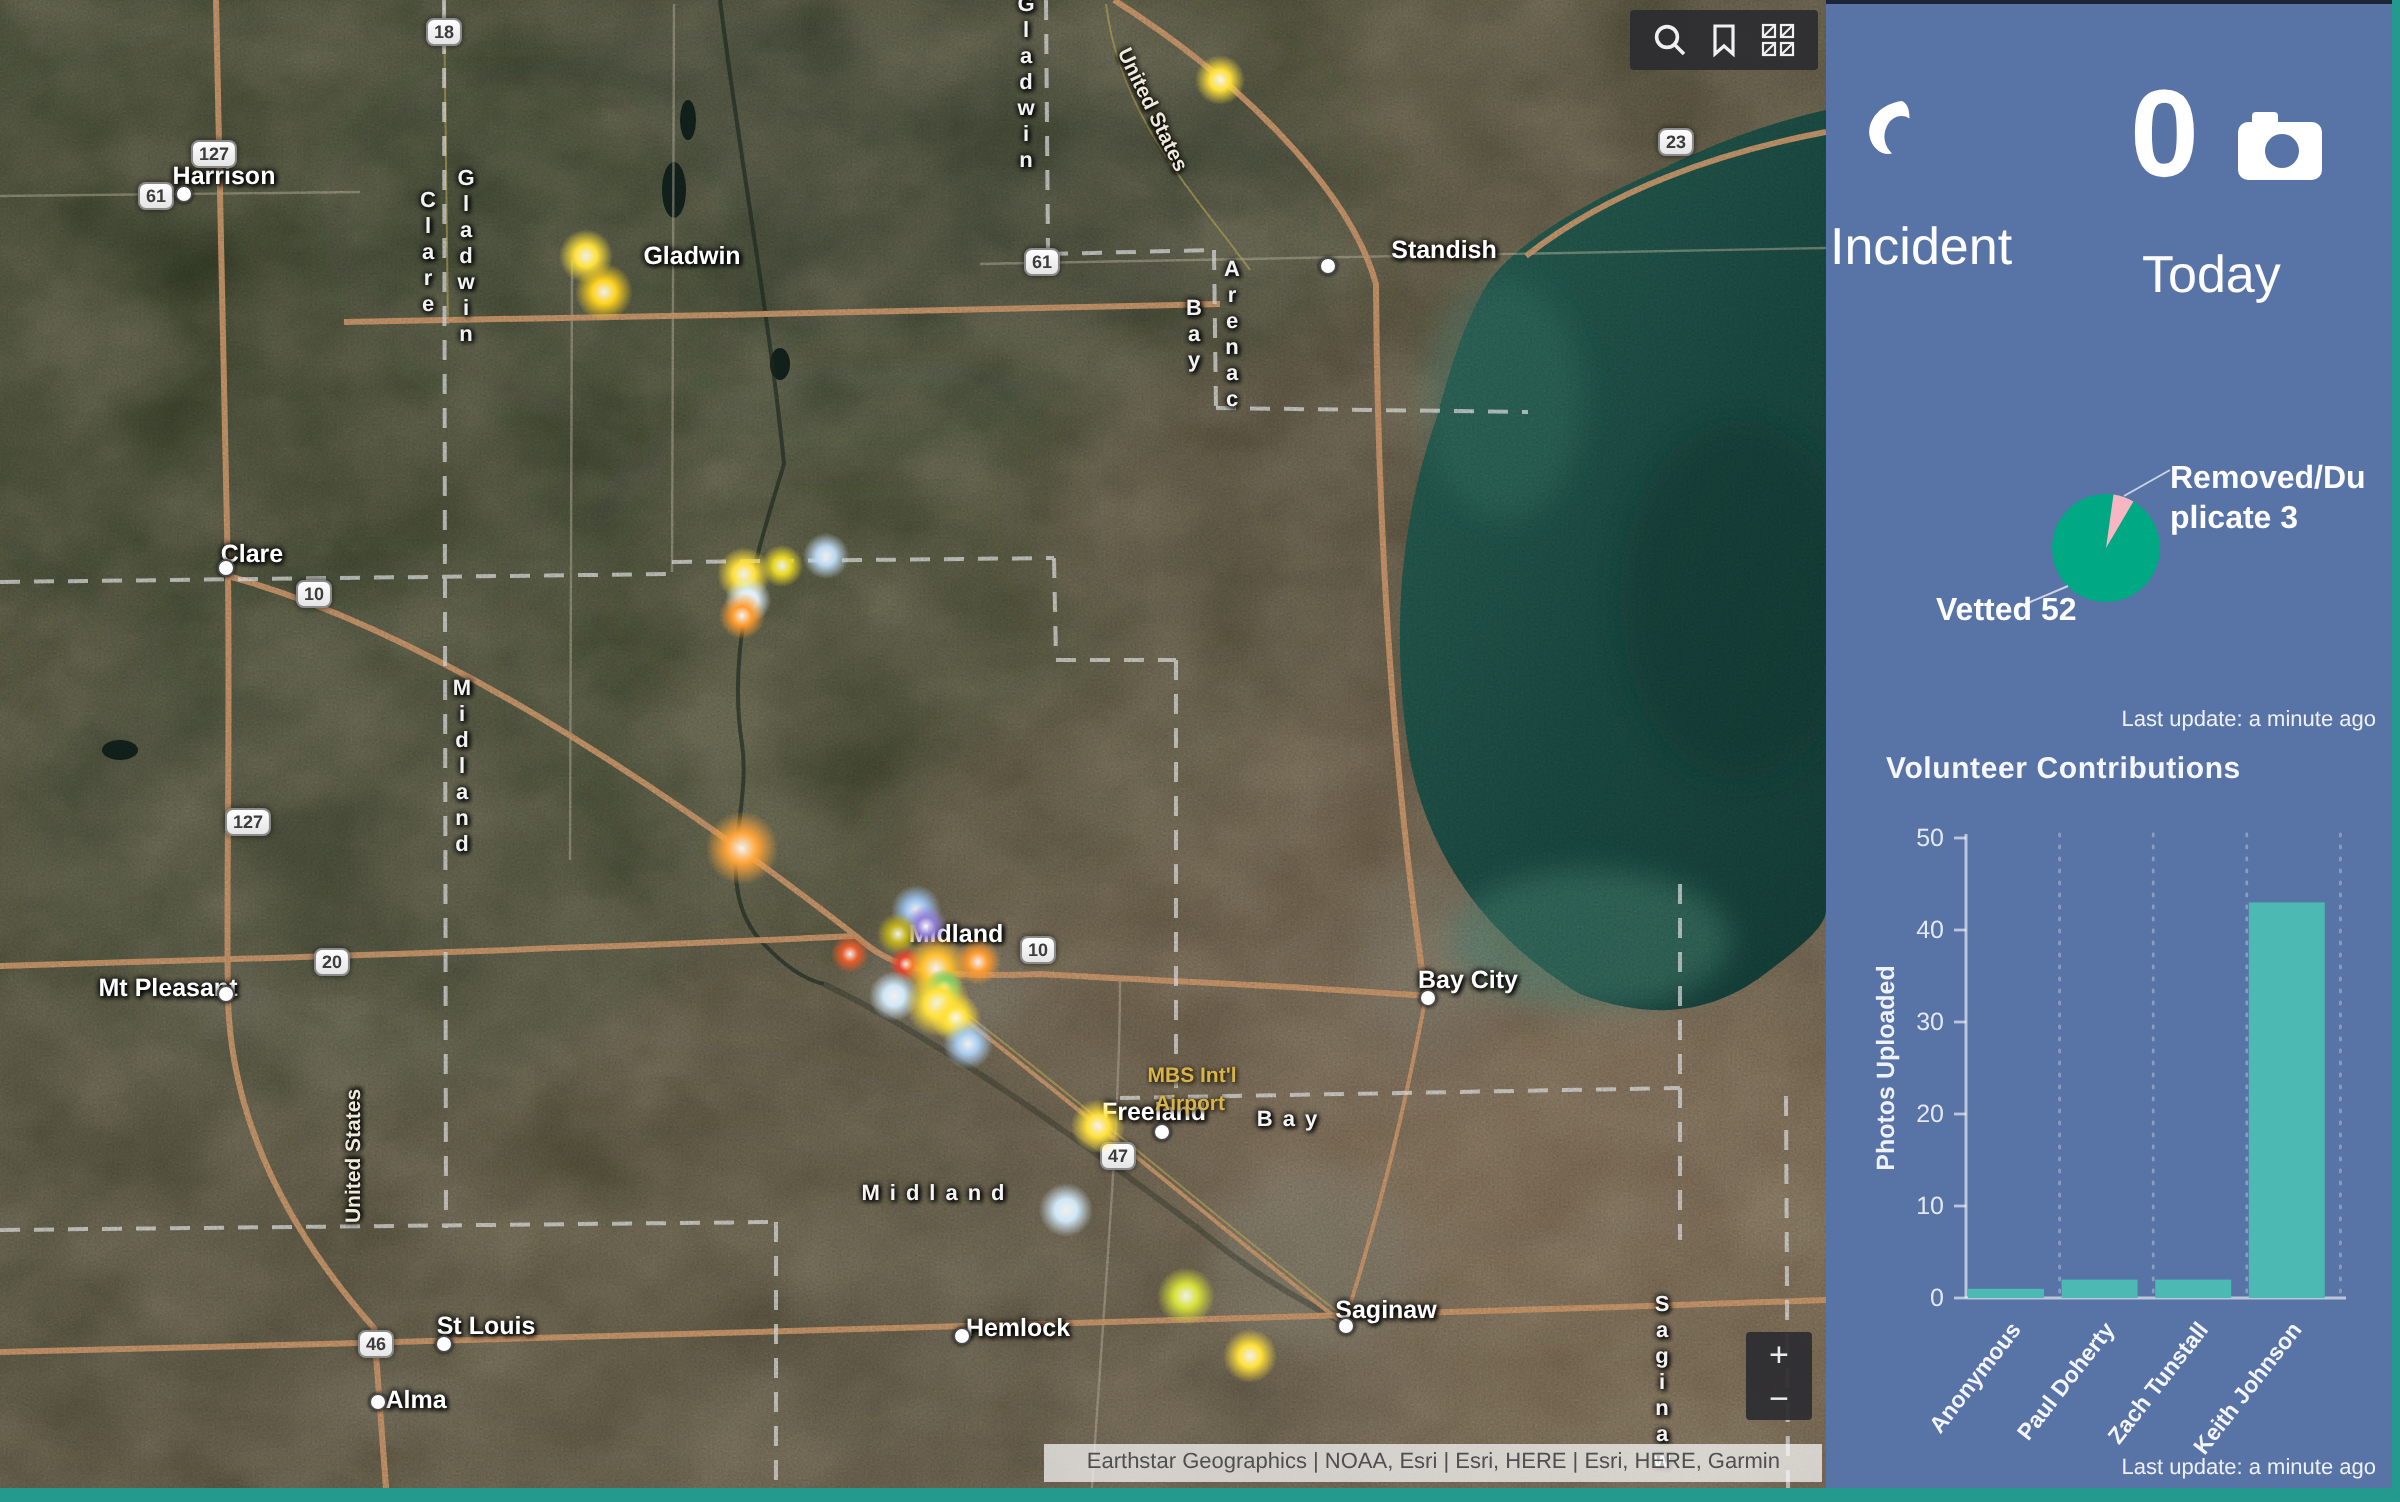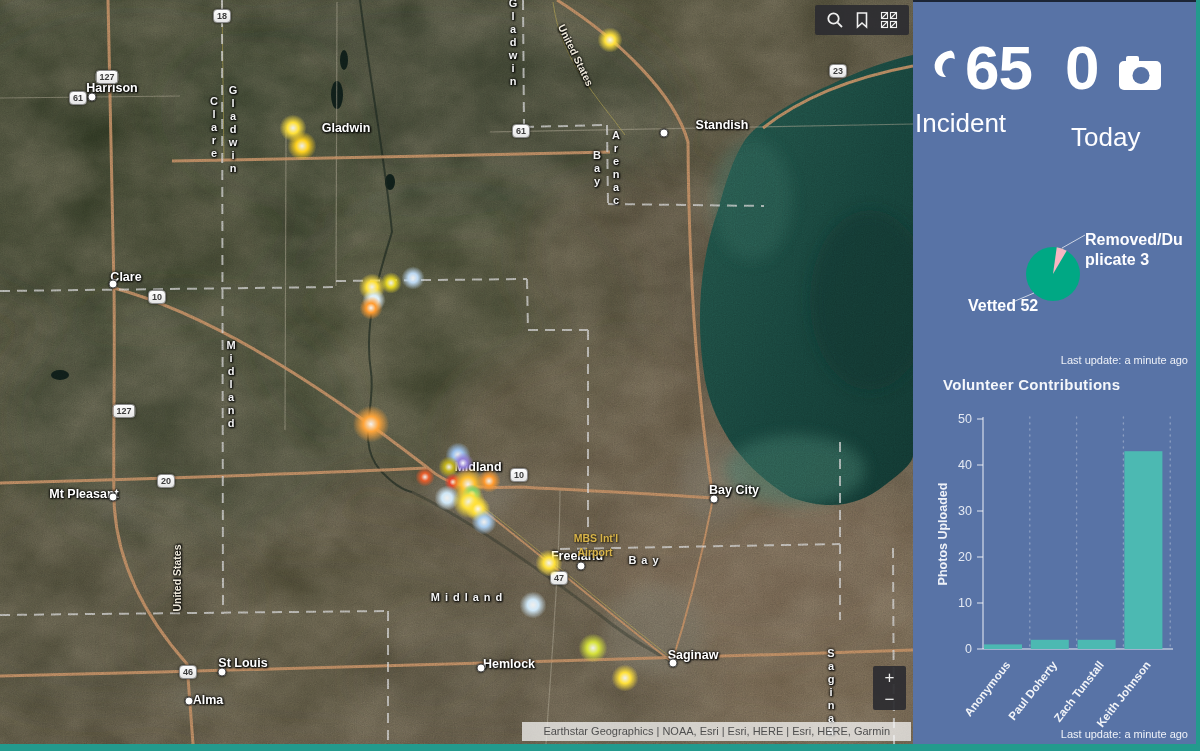--- a/index.html
+++ b/index.html
@@ -297,21 +297,20 @@
 
     <div id="attribution">Earthstar Geographics | NOAA, Esri | Esri, HERE | Esri, HERE, Garmin</div>
   </div>
 
   <aside id="panel">
 
     <svg class="panel-icon" style="left:18px;top:46px" width="30" height="30" viewBox="0 0 24 24">
       <path fill="#fff" d="M16 2 C8 3 2 9 3 16 C4 21 8 24 12 23 C9 20 8 16 10 12
                            C12 8 16 7 19 9 C19 5 18 3 16 2 Z"></path>
     </svg>
-    <div class="stat-num" style="left:52px;top:30px">65</div>
     <div class="stat-label" style="left:2px;top:106px">Incident</div>
 
     <div class="stat-num" style="left:152px;top:30px">0</div>
     <svg class="panel-icon" style="left:204px;top:52px" width="46" height="38" viewBox="0 0 46 38">
       <rect x="9" y="2" width="13" height="9" rx="2" fill="#fff"></rect>
       <rect x="2" y="7" width="42" height="29" rx="5" fill="#fff"></rect>
       <circle cx="24" cy="21.5" r="8.5" fill="#5873a6"></circle>
     </svg>
     <div class="stat-label" style="left:158px;top:120px">Today</div>
 

